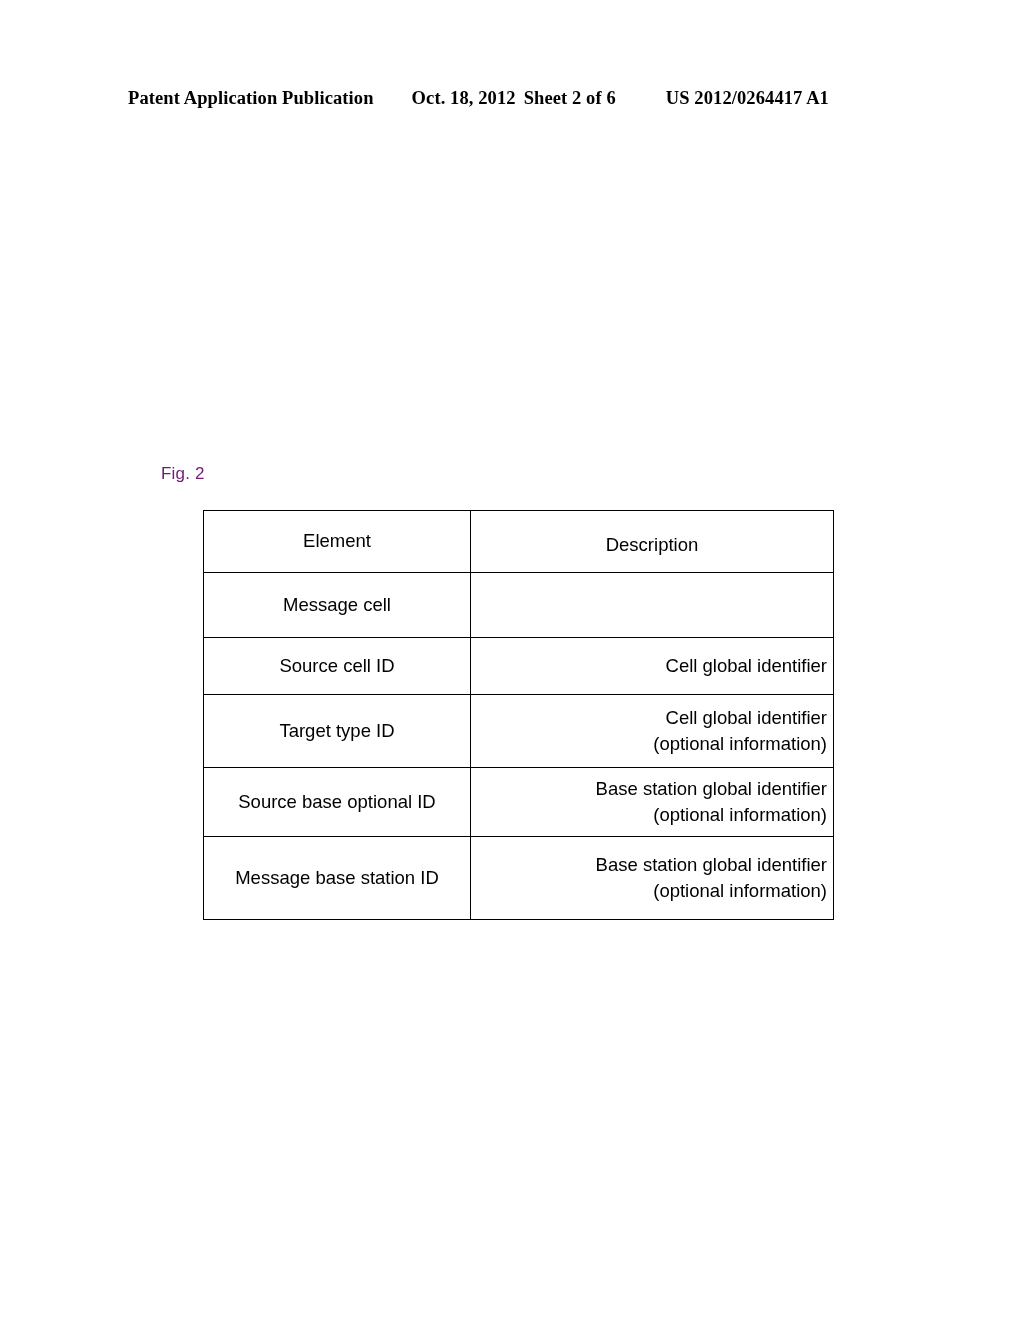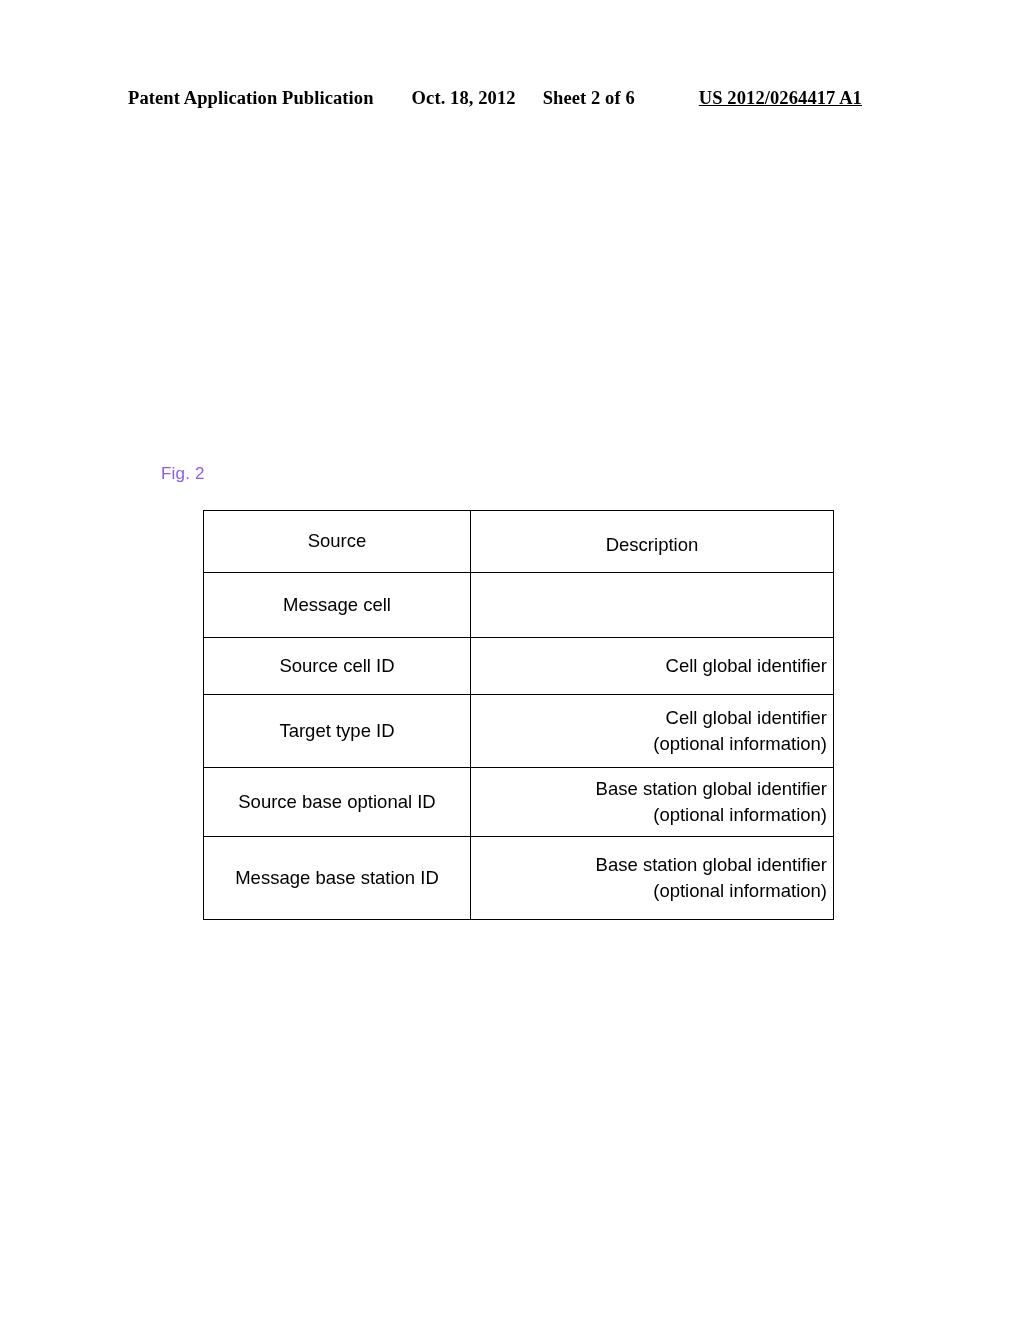--- a/index.html
+++ b/index.html
@@ -27,33 +27,33 @@
     display: flex;
     align-items: flex-start;
     font-family: "Liberation Serif", serif;
     font-weight: bold;
     font-size: 18.5px;
     letter-spacing: 0.1px;
     white-space: nowrap;
   }
   .hdr-pub   { margin-right: 0; }
   .hdr-mid   { margin-left: 38px; display: flex; align-items: baseline; }
-  .hdr-date  { margin-right: 27px; }
+  .hdr-date  { margin-right: 8px; }
   .hdr-sheet { }
-  .hdr-num   { margin-left: 64px; text-decoration: underline; }
+  .hdr-num   { margin-left: 50px; }
 
   
   .fig-label {
     position: absolute;
     top: 464px;
     left: 161px;
     font-family: "Liberation Sans", sans-serif;
     font-size: 17px;
     letter-spacing: 0.2px;
-    color: #8b5cf6;
+    color: #701a75;
   }
 
   
   .fig-table-wrap {
     position: absolute;
     left: 203px;
     top: 510px;
     width: 630px;
   }
   table.fig-table {
@@ -97,21 +97,21 @@
   </span>
   <span class="hdr-num">US 2012/0264417 A1</span>
 </div>
 
 <div class="fig-label">Fig. 2</div>
 
 <div class="fig-table-wrap">
   <table class="fig-table">
     <tbody>
       <tr class="row-header">
-        <td class="col-element">Source</td>
+        <td class="col-element">Element</td>
         <td class="col-desc">Description</td>
       </tr>
 
       <tr class="row-msgtype">
         <td class="col-element">Message cell</td>
         <td class="col-desc">
           <span class="desc-line cell-empty"></span>
         </td>
       </tr>
 

